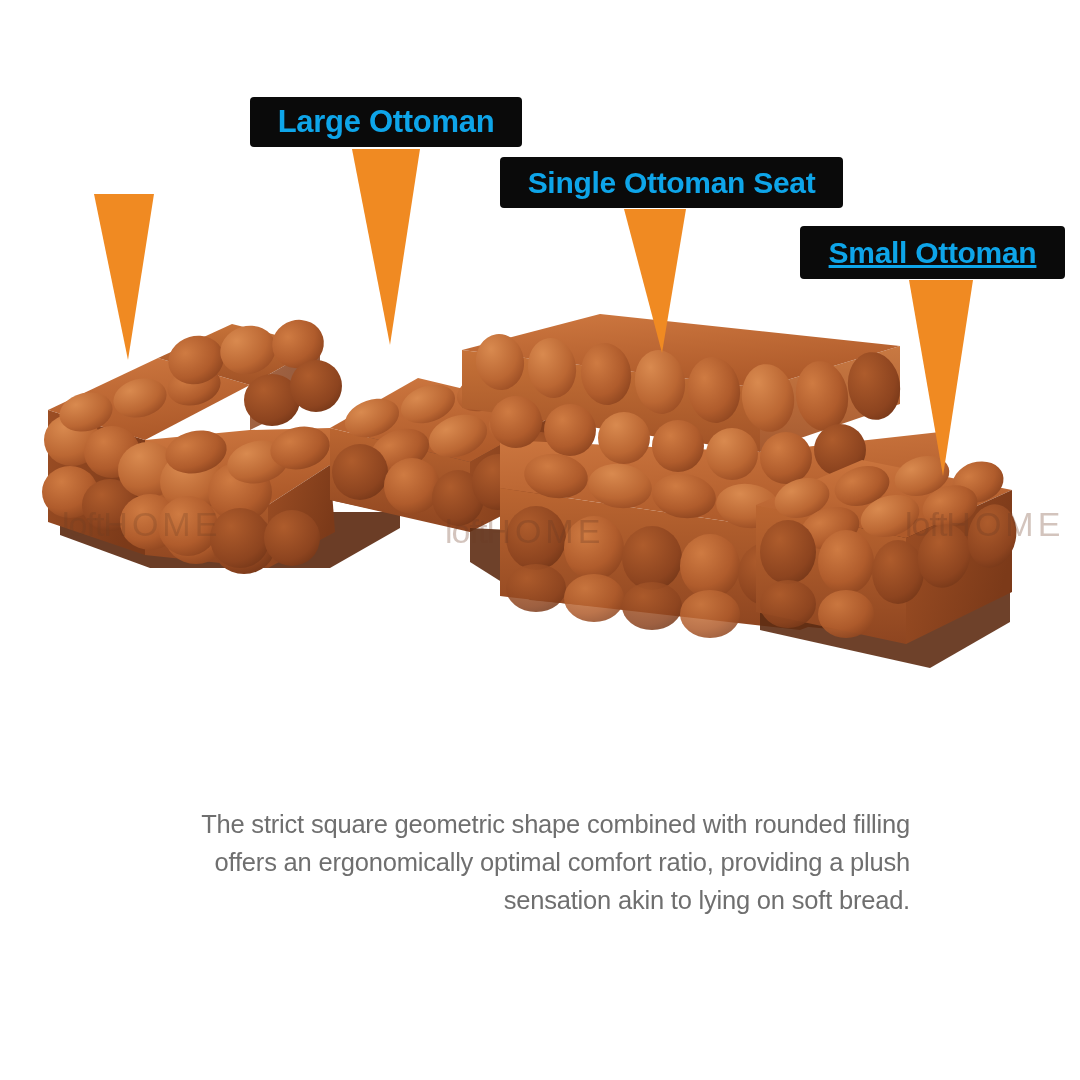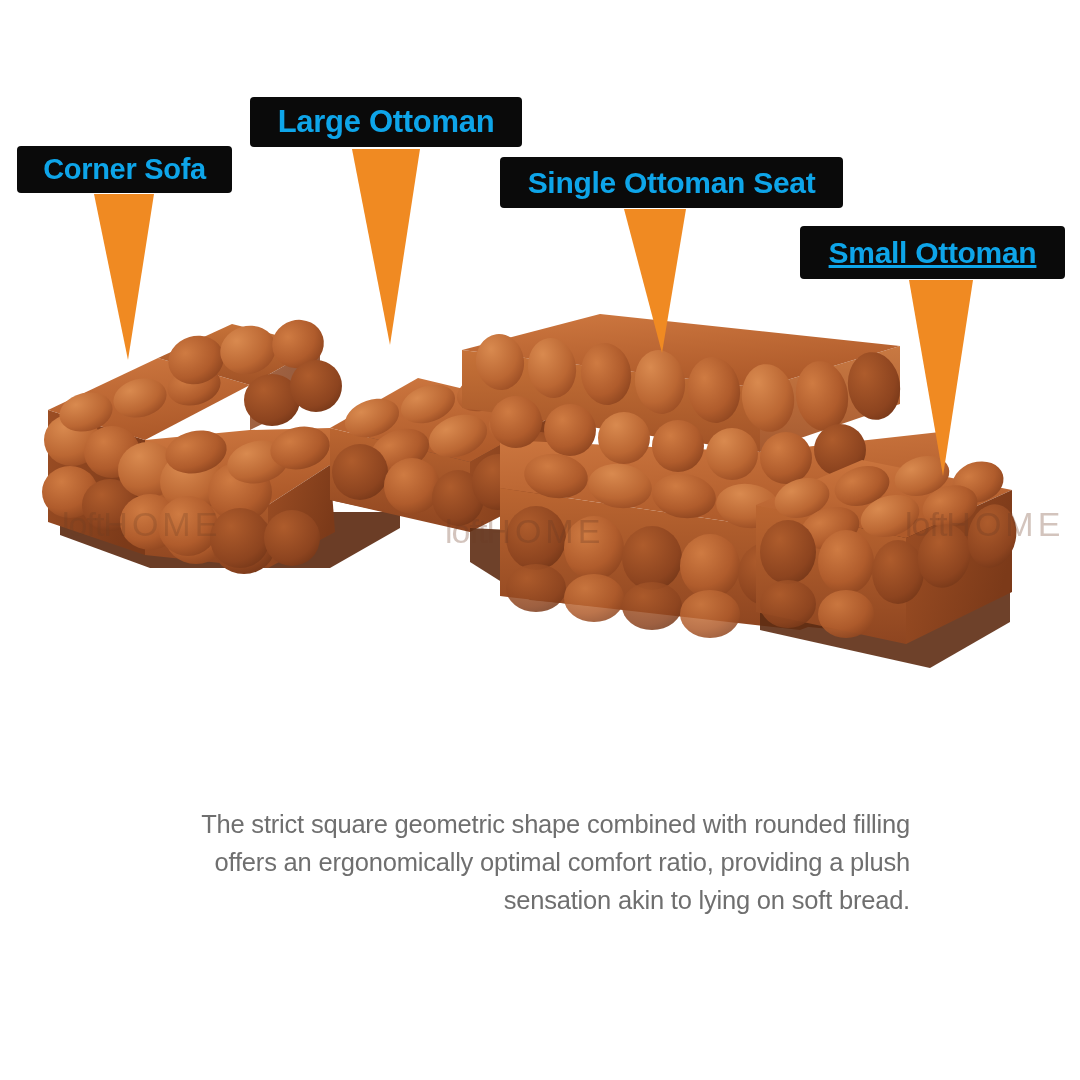--- a/index.html
+++ b/index.html
@@ -341,23 +341,20 @@
       <polygon points="4,2 66,2 42,146" fill="#F08A22"></polygon>
     </svg>
   </div>
 
   <div class="pointer" id="pointer-small-ottoman" style="left:905px; top:278px;">
     <svg width="74" height="200" viewBox="0 0 74 200">
       <polygon points="4,2 68,2 38,198" fill="#F08A22"></polygon>
     </svg>
   </div>
 
-  <div class="callout" id="label-corner-sofa">
-    <span>Corner Sofa</span>
-  </div>
 
   <div class="callout" id="label-large-ottoman">
     <span>Large Ottoman</span>
   </div>
 
   <div class="callout" id="label-single-straight">
     <span>Single Ottoman Seat</span>
   </div>
 
   <div class="callout" id="label-small-ottoman">

